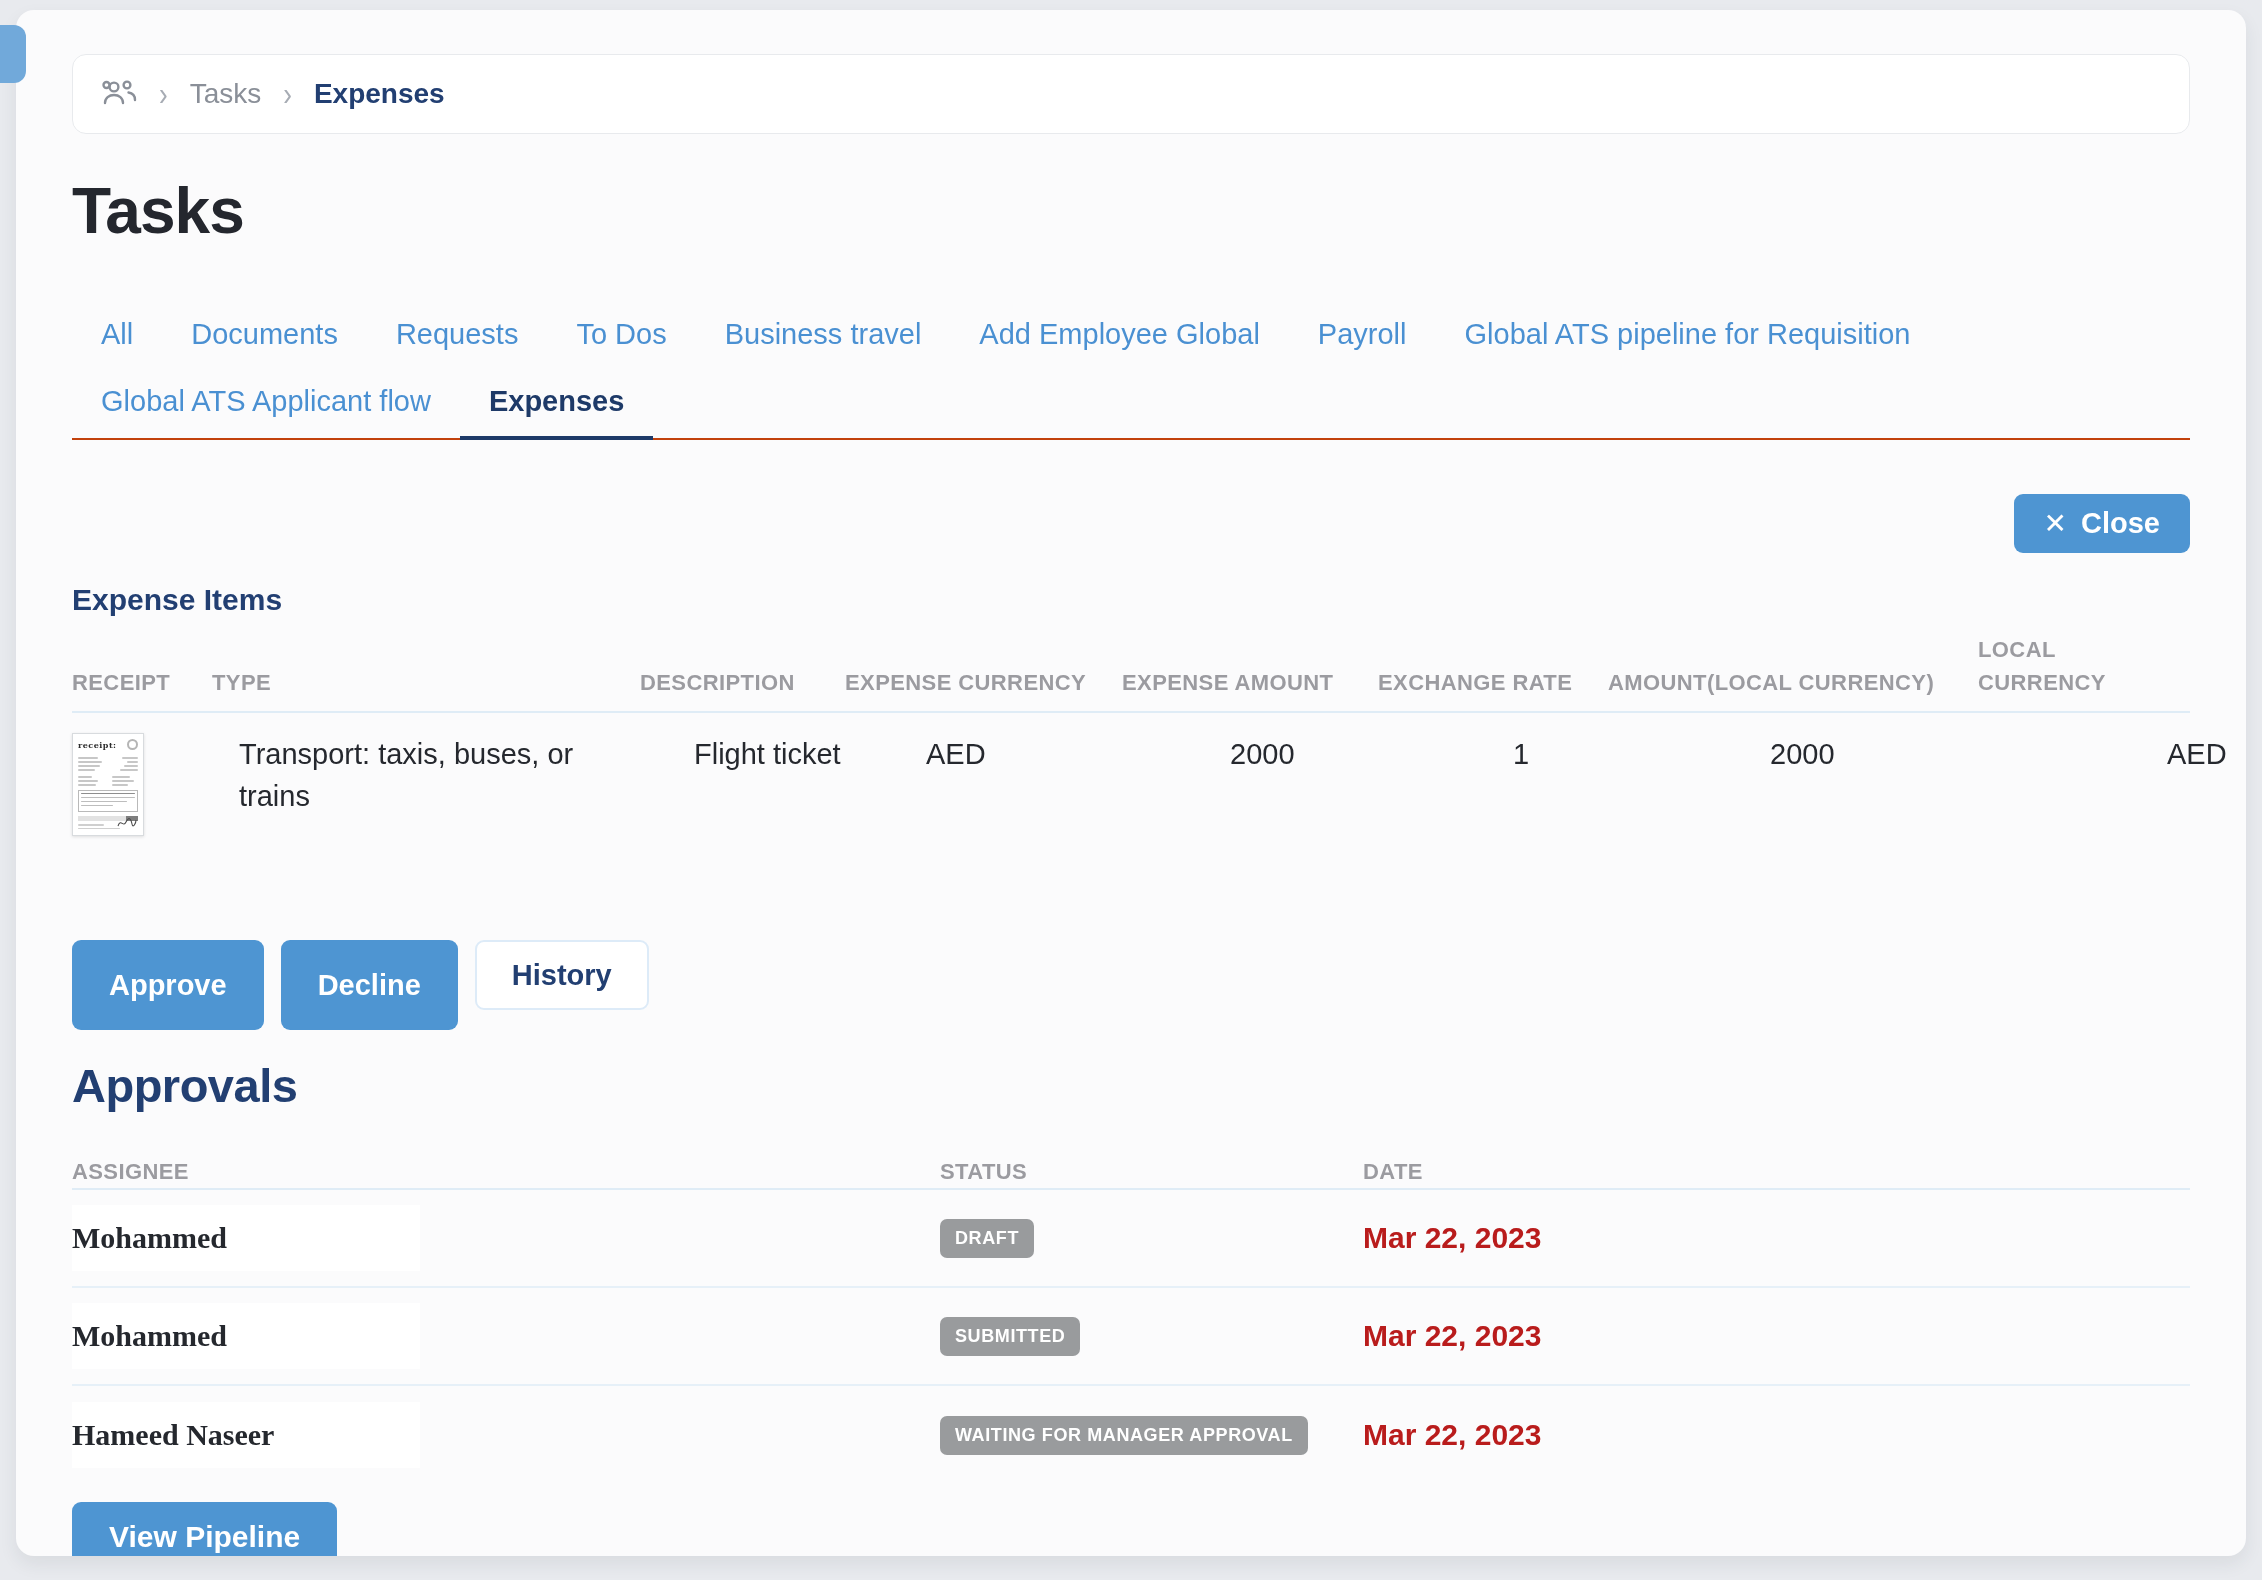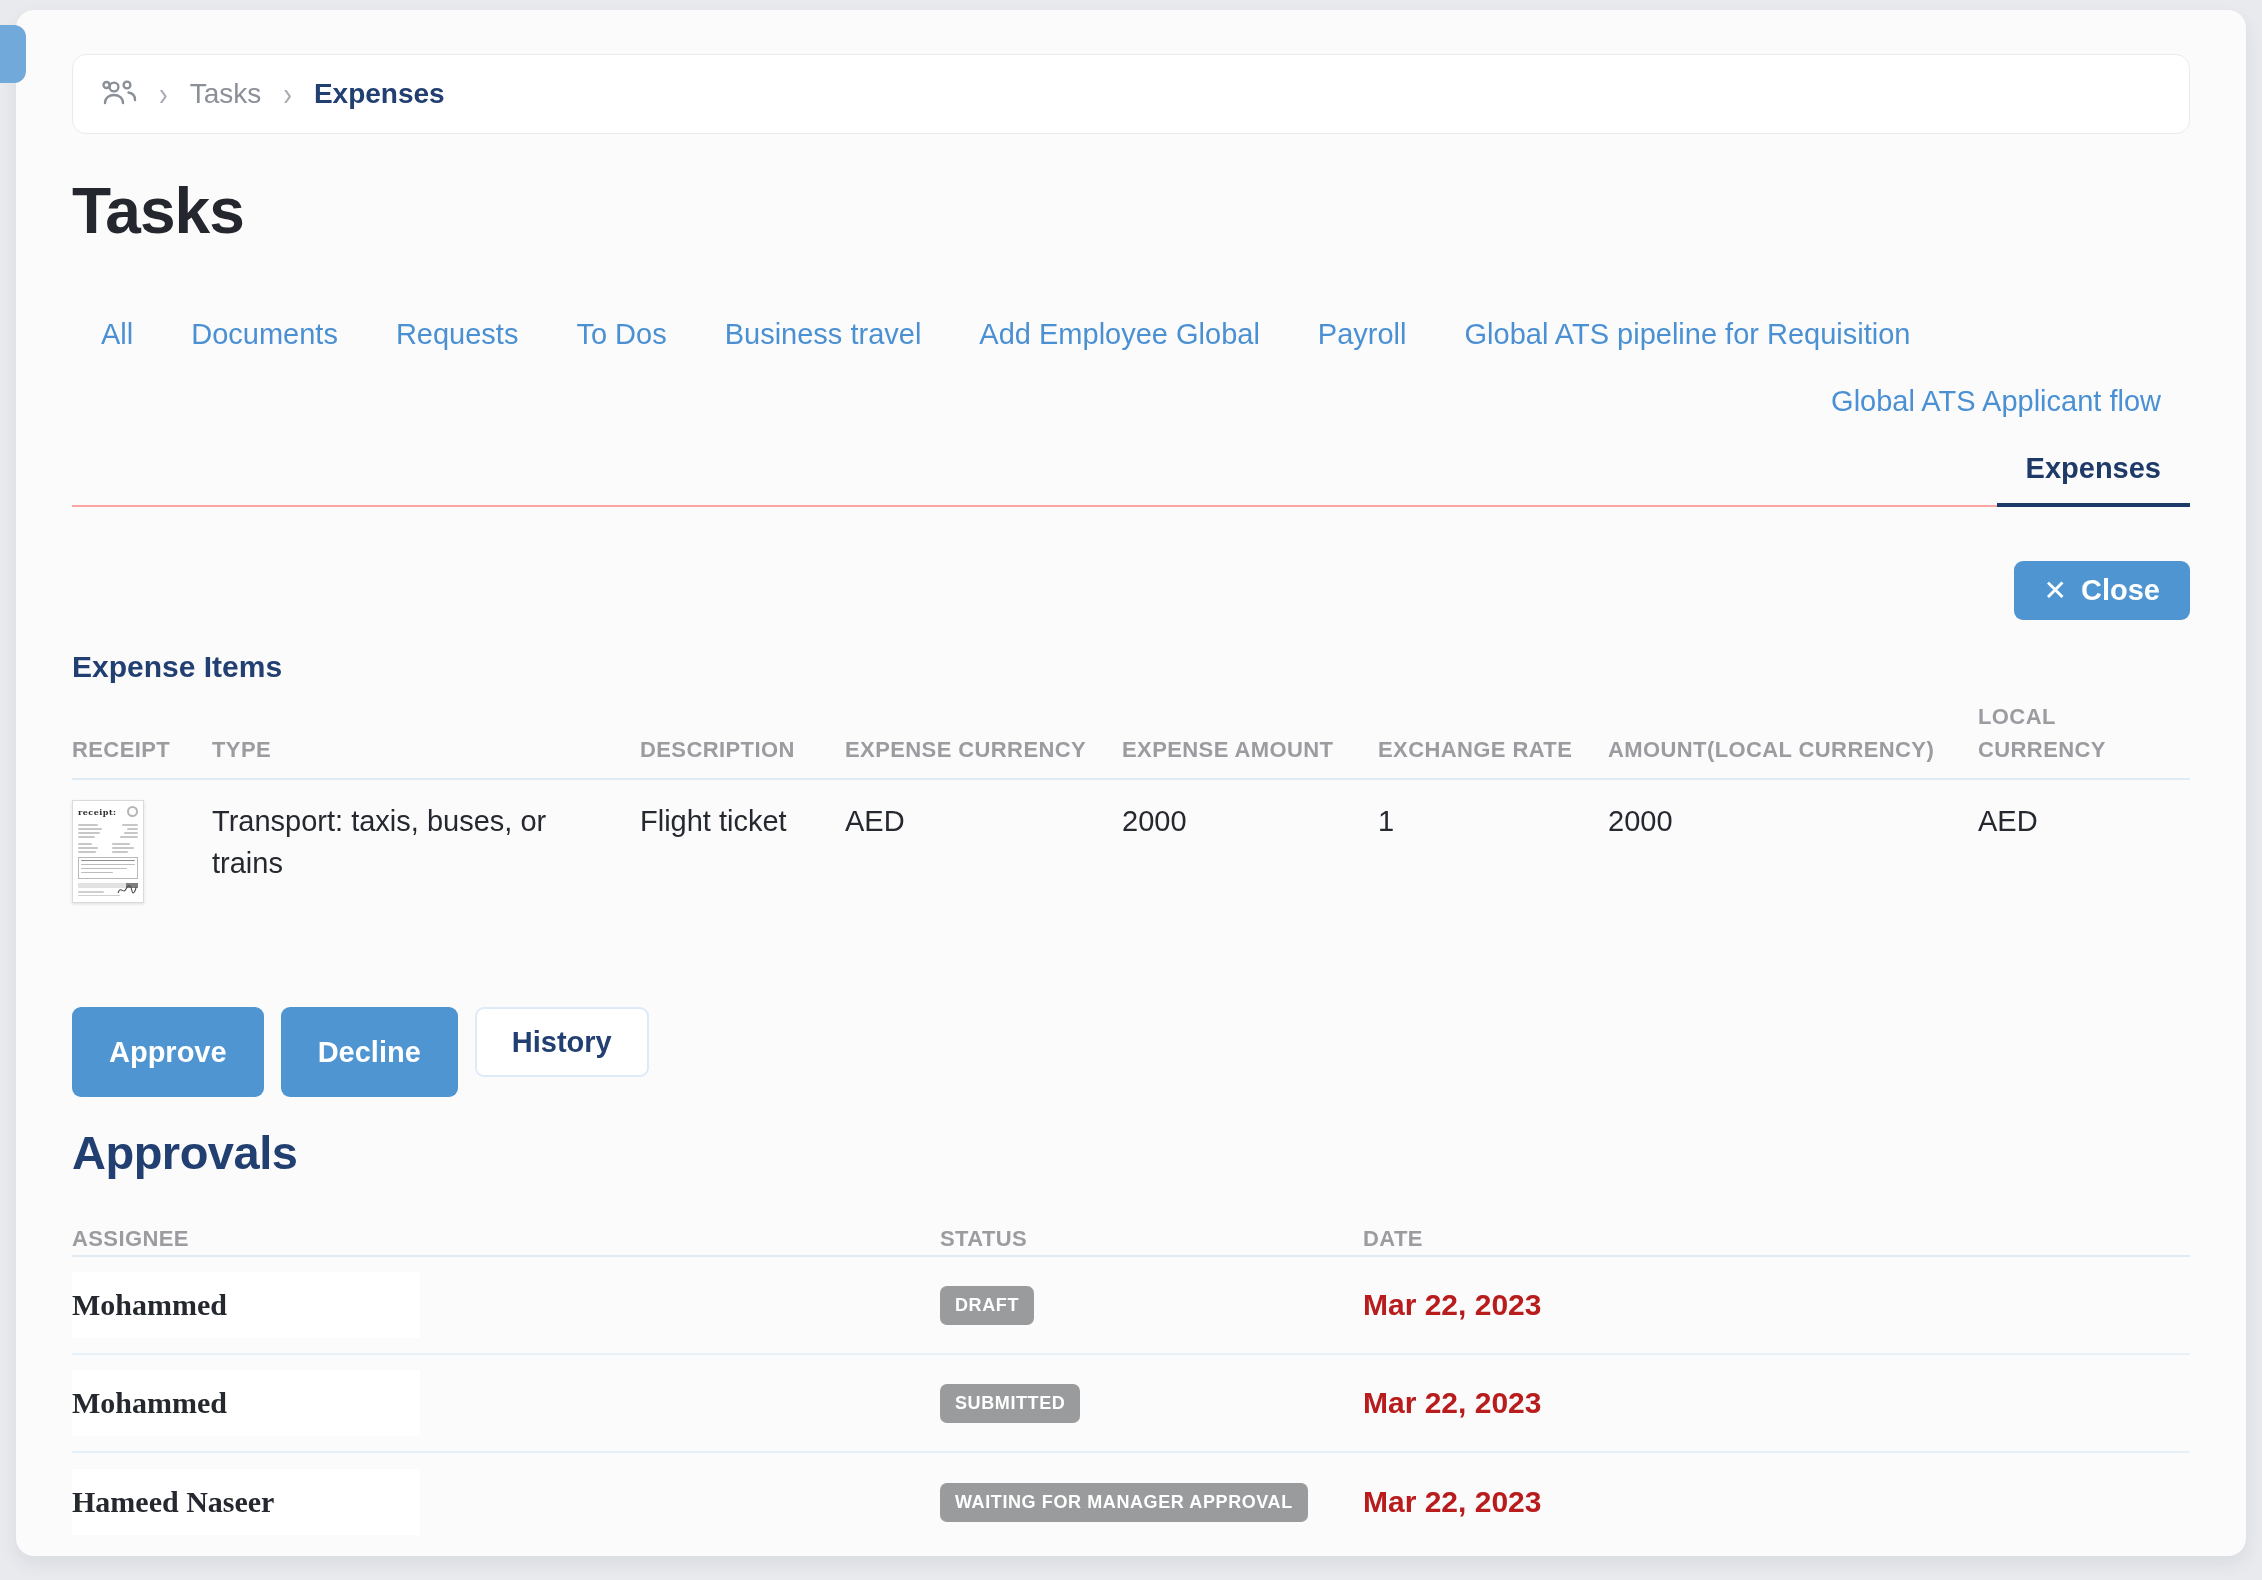--- a/index.html
+++ b/index.html
@@ -35,21 +35,21 @@
   .crumb-current { font-size:28px; color:#223f72; font-weight:700; cursor:pointer; }
   
   .page-title { margin-top:40px; font-size:64px; font-weight:800; color:#24272e; letter-spacing:-1px; }
   
   .tabs { margin-top:56px; }
   .tab-row { display:flex; align-items:flex-end; }
   .tab {
     font-size:29px; color:#4a90d2; padding:14px 29px 20px 29px;
     cursor:pointer; white-space:nowrap; font-weight:500;
   }
-  .tab-row2 { border-bottom:2px solid #fca5a5;flex-direction:column; }
+  .tab-row2 { border-bottom:2px solid #c2410c; }
   .tab.active {
     color:#1e3a68; font-weight:800;
     border-bottom:4px solid #1e3a68; margin-bottom:-2px; padding-bottom:18px;
   }
   
   .close-row { display:flex; justify-content:flex-end; margin-top:54px; }
   .btn {
     border:none; border-radius:9px; cursor:pointer;
     font-family:inherit; font-size:29px; font-weight:600;
     display:inline-flex; align-items:center; justify-content:center;
@@ -61,21 +61,21 @@
   .section-title { margin-top:30px; font-size:30px; font-weight:800; color:#223f72; }
   .etable-head, .etable-row {
     display:grid;
     grid-template-columns:140px 428px 205px 277px 256px 230px 370px 1fr;
   }
   .etable-head {
     margin-top:16px; align-items:end; padding-bottom:12px;
     border-bottom:2px solid #dfecf6;
   }
   .th { font-size:22px; font-weight:700; color:#9b9ba0; letter-spacing:.4px; line-height:1.5; text-transform:uppercase; padding-right:24px; }
-  .etable-row { padding-top:20px; align-items:start; }
+  .etable-row { padding-top:20px; align-items:start;gap:27px; }
   .td { font-size:29px; color:#25282e; line-height:1.45; padding-right:30px; }
   
   .receipt {
     width:72px; height:103px; background:#fff; border:1px solid #d8dbde;
     box-shadow:0 1px 3px rgba(0,0,0,.12); position:relative; padding:6px 5px; cursor:pointer;
   }
   .r-title { font-family:"DejaVu Serif","Liberation Serif",serif; font-size:8px; font-weight:700; letter-spacing:.5px; color:#2b2b2b; }
   .r-stamp { position:absolute; top:5px; right:5px; width:11px; height:11px; border:2px solid #b5b5b5; border-radius:50%; }
   .rl { height:2px; background:#c7c7c7; margin-top:2px; border-radius:1px; }
   .r-cols { display:flex; justify-content:space-between; margin-top:3px; }

